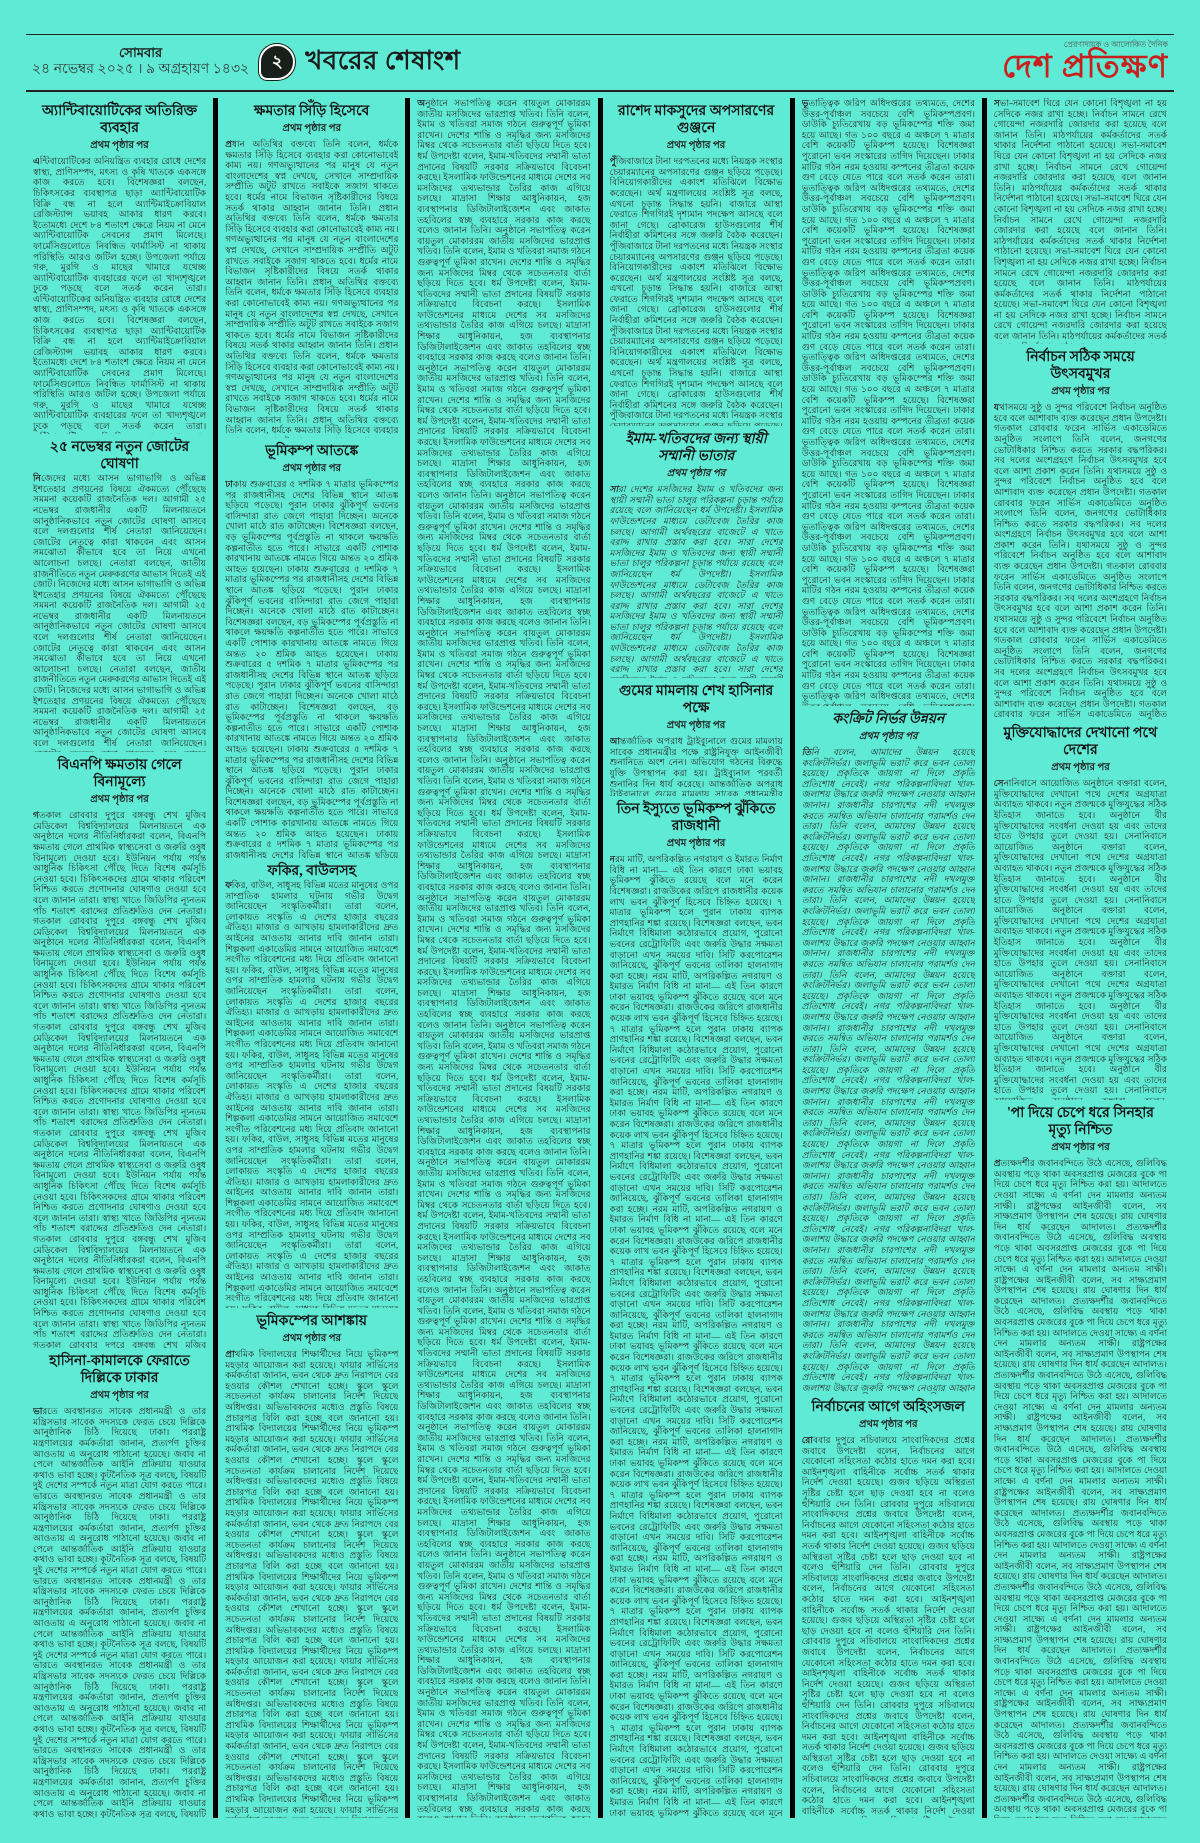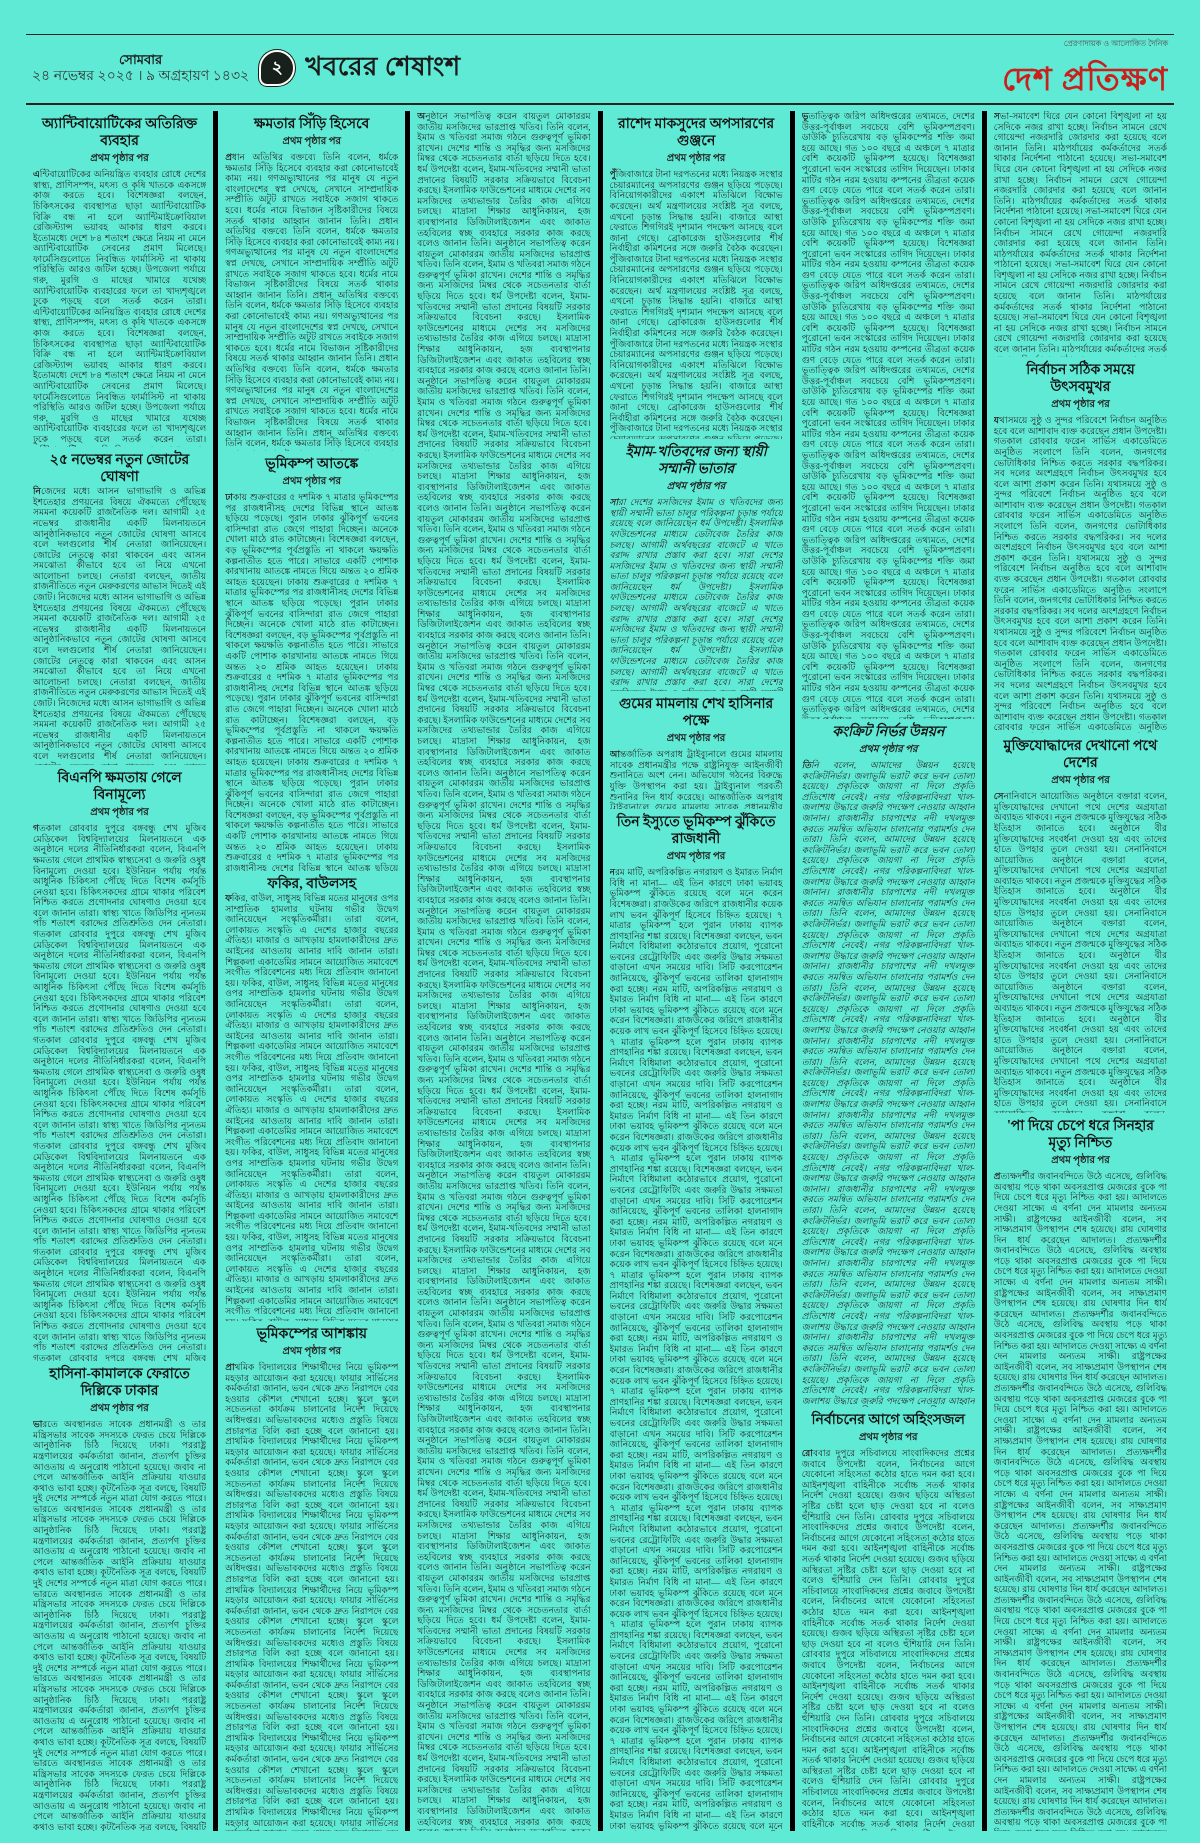--- a/index.html
+++ b/index.html
@@ -39,21 +39,21 @@
     box-shadow: 0 0 0 2px #fcfbf7, 0 0 0 3px #17201a;
     flex: 0 0 auto;
   }
   .section-title {
     font-size: 26px;
     font-weight: bold;
     letter-spacing: 0.5px;
     white-space: nowrap;
   }
   .logo-block { margin-left: auto; text-align: right; line-height: 1.05; }
-  .logo-block .tagline { font-size: 8px; color: #555; margin-bottom: 15px; }
+  .logo-block .tagline { font-size: 8px; color: #555; margin-bottom: 1px; }
   .logo-block .logo {
     font-size: 32px;
     font-weight: bold;
     color: #c9201d;
     letter-spacing: 1px;
   }
 
   
   .columns {
     display: flex;

